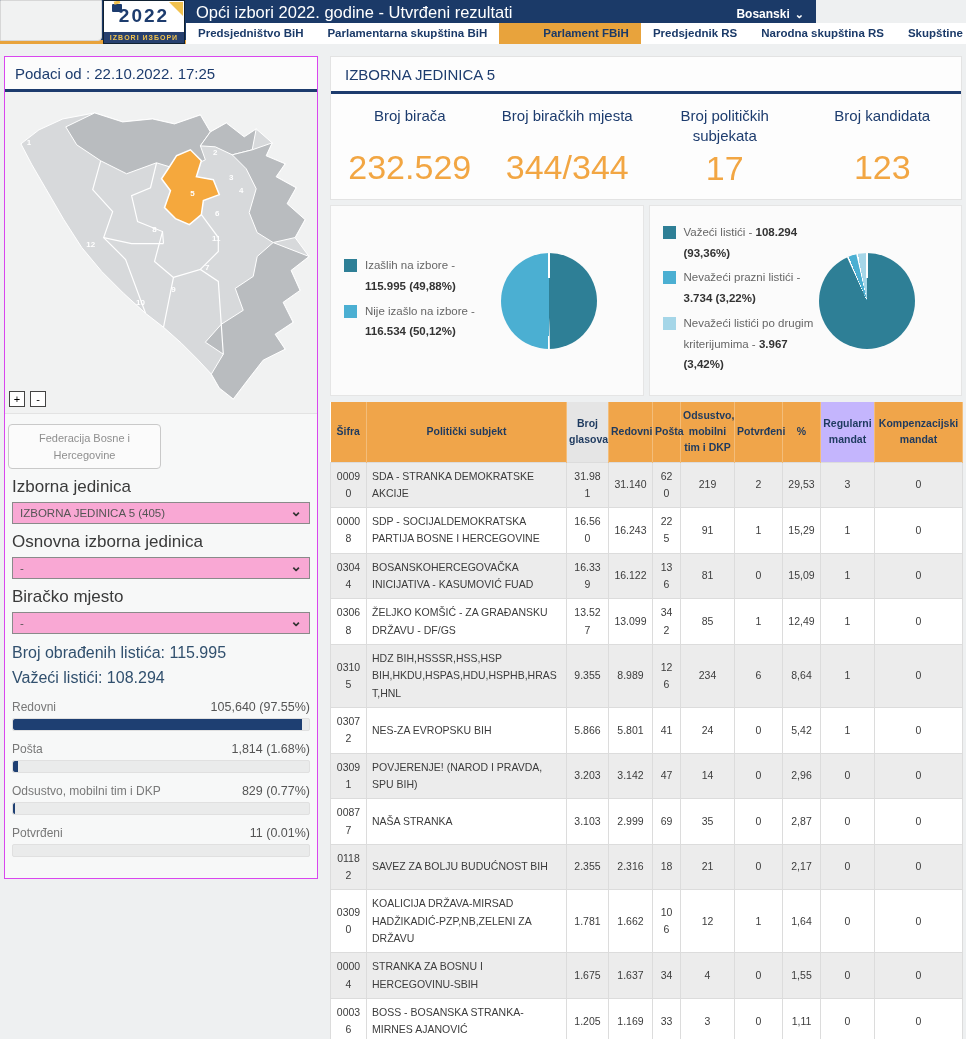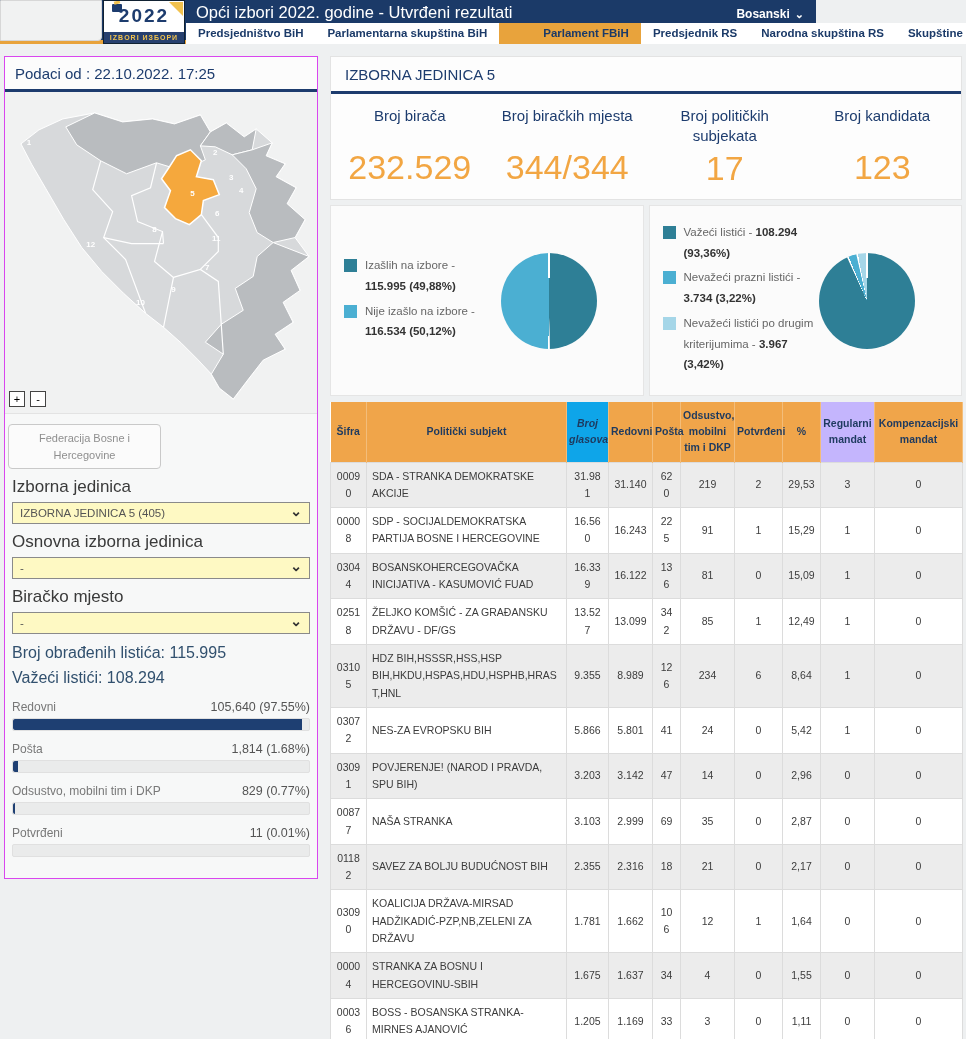--- a/index.html
+++ b/index.html
@@ -83,21 +83,21 @@
   }
   .fed-btn {
     display:block; margin:10px 0 4px 3px; width:153px; padding:5px 10px;
     background:#fbfbfb; border:1px solid #c9c9c9; border-radius:4px;
     color:#8f8f8f; font-size:11px; text-align:center; line-height:1.5;
     cursor:pointer; font-family:"Liberation Sans", sans-serif;
   }
   .filters { padding:0 7px; }
   .filter-label { font-size:17px; color:#3a3a3a; margin:8px 0 5px; }
   .select-box {
-    position:relative; height:22px; background:#fef9c3; border:1px solid #8a8a8a;
+    position:relative; height:22px; background:#f9a8d4; border:1px solid #8a8a8a;
     font-size:11.5px; color:#555; padding:4px 20px 3px 7px; cursor:pointer;
     white-space:nowrap; overflow:hidden;
   }
   .select-box .chev {
     position:absolute; right:7px; top:0px; font-size:14px; color:#333;
     font-weight:bold;
   }
   .summary { padding:10px 7px 0; }
   .summary div { font-size:16px; color:#31506e; margin-bottom:7px; }
   .bars { padding:6px 7px 0; }
@@ -346,21 +346,21 @@
       <col style="width: 54px;">
       <col style="width: 48px;">
       <col style="width: 38px;">
       <col style="width: 54px;">
       <col style="width: 88px;">
     </colgroup>
   <thead>
       <tr id="thead-row">
         <th style="background: rgb(240, 165, 74);">Šifra</th>
         <th style="background: rgb(240, 165, 74);">Politički subjekt</th>
-        <th style="background: #0ea5e9; font-style: italic;">Broj glasova</th>
+        <th style="background: #e5e5e5;">Broj glasova</th>
         <th style="background: rgb(240, 165, 74);">Redovni</th>
         <th style="background: rgb(240, 165, 74);">Pošta</th>
         <th style="background: rgb(240, 165, 74);">Odsustvo, mobilni tim i DKP</th>
         <th style="background: rgb(240, 165, 74);">Potvrđeni</th>
         <th style="background: rgb(240, 165, 74);">%</th>
         <th style="background: #c4b5fd;">Regularni mandat</th>
         <th style="background: rgb(240, 165, 74);">Kompenzacijski mandat</th>
       </tr>
     </thead>
   <tbody id="tbody">
@@ -394,21 +394,21 @@
         <td>16.339</td>
         <td>16.122</td>
         <td>136</td>
         <td>81</td>
         <td>0</td>
         <td>15,09</td>
         <td>1</td>
         <td>0</td>
       </tr>
       <tr class="">
-        <td>02518</td>
+        <td>03068</td>
         <td class="party">ŽELJKO KOMŠIĆ - ZA GRAĐANSKU DRŽAVU - DF/GS</td>
         <td>13.527</td>
         <td>13.099</td>
         <td>342</td>
         <td>85</td>
         <td>1</td>
         <td>12,49</td>
         <td>1</td>
         <td>0</td>
       </tr>

